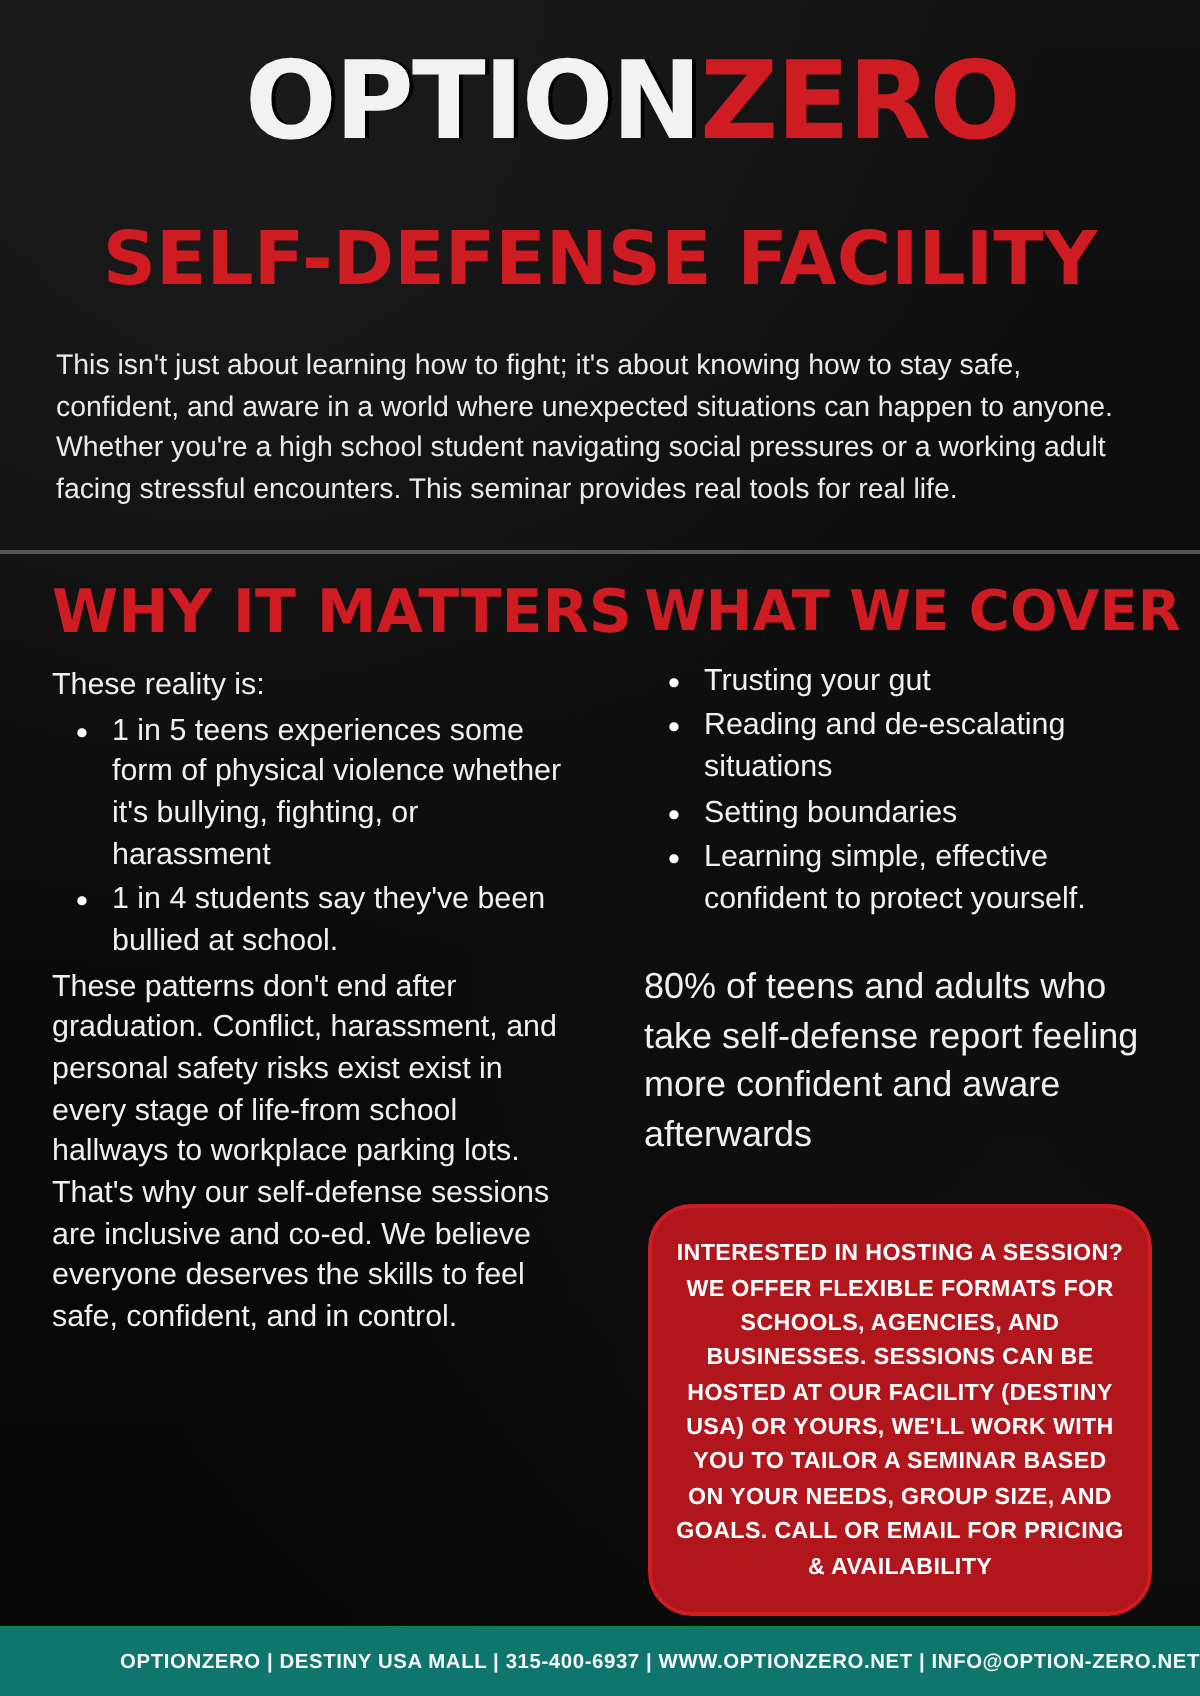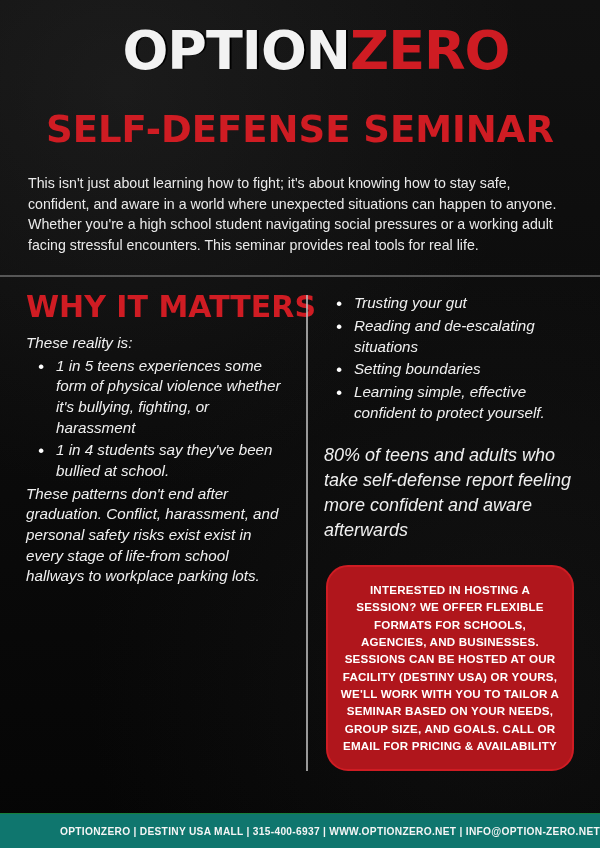--- a/index.html
+++ b/index.html
@@ -117,21 +117,20 @@
     margin-bottom: 10px;
     white-space: nowrap;
   }
   .col-head.right {
     font-size: 28px;
   }
   .body-text {
     font-size: 15.2px;
     line-height: 1.36;
     color: #f0f0f0;
-    font-style: italic;
   }
   .para {
     margin: 0 0 0 0;
   }
   ul.bullets {
     list-style: none;
     margin: 2px 0 2px 0;
     padding: 0;
   }
   ul.bullets li {
@@ -206,43 +205,45 @@
 
 <div class="poster">
   <div class="content">
 
     <div class="logo-wrap">
       <div class="logo">
         <span class="opt">OPTION</span><span class="zero">ZERO</span>
       </div>
     </div>
 
-    <div class="seminar-title">SELF-DEFENSE SEMINAR</div>
+    <div class="seminar-title">SELF-DEFENSE FACILITY</div>
 
     <div class="intro">This isn't just about learning how to fight; it's about knowing how to stay safe, confident, and aware in a world where unexpected situations can happen to anyone. Whether you're a high school student navigating social pressures or a working adult facing stressful encounters. This seminar provides real tools for real life.</div>
 
     <div class="divider"></div>
 
     <div class="columns">
 
       <div class="col col-left">
         <div class="col-head">WHY IT MATTERS</div>
         <div class="body-text">
           <div class="para">These reality is:</div>
           <ul class="bullets">
             <li>1 in 5 teens experiences some form of physical violence whether it's bullying, fighting, or harassment</li>
             <li>1 in 4 students say they've been bullied at school.</li>
           </ul>
           <div class="para">These patterns don't end after graduation. Conflict, harassment, and personal safety risks exist exist in every stage of life-from school hallways to workplace parking lots.</div>
+          <div class="para">That's why our self-defense sessions are inclusive and co-ed. We believe everyone deserves the skills to feel safe, confident, and in control.</div>
         </div>
       </div>
 
       <div class="col-sep"></div>
 
       <div class="col col-right">
+        <div class="col-head right">WHAT WE COVER</div>
         <div class="body-text">
           <ul class="bullets right-bullets">
             <li>Trusting your gut</li>
             <li>Reading and de-escalating situations</li>
             <li>Setting boundaries</li>
             <li>Learning simple, effective confident to protect yourself.</li>
           </ul>
           <div class="stat">80% of teens and adults who take self-defense report feeling more confident and aware afterwards</div>
         </div>
         <div class="cta">INTERESTED IN HOSTING A SESSION? WE OFFER FLEXIBLE FORMATS FOR SCHOOLS, AGENCIES, AND BUSINESSES. SESSIONS CAN BE HOSTED AT OUR FACILITY (DESTINY USA) OR YOURS, WE'LL WORK WITH YOU TO TAILOR A SEMINAR BASED ON YOUR NEEDS, GROUP SIZE, AND GOALS. CALL OR EMAIL FOR PRICING &amp; AVAILABILITY</div>

